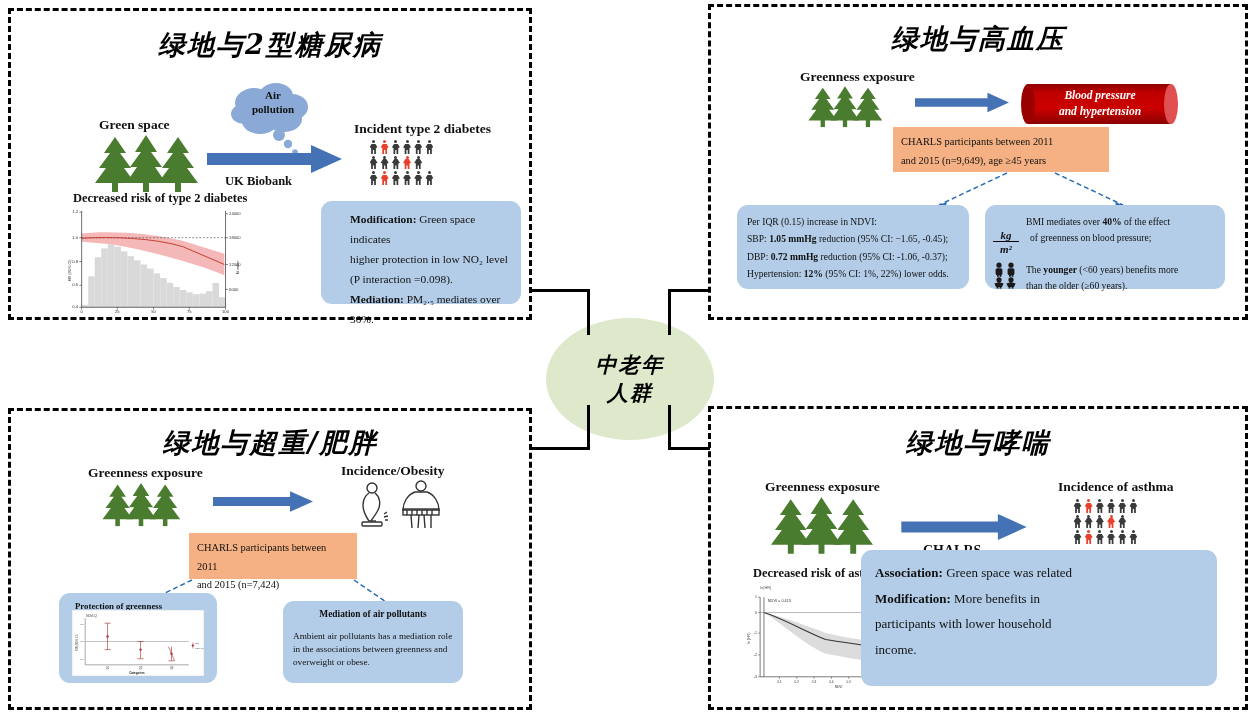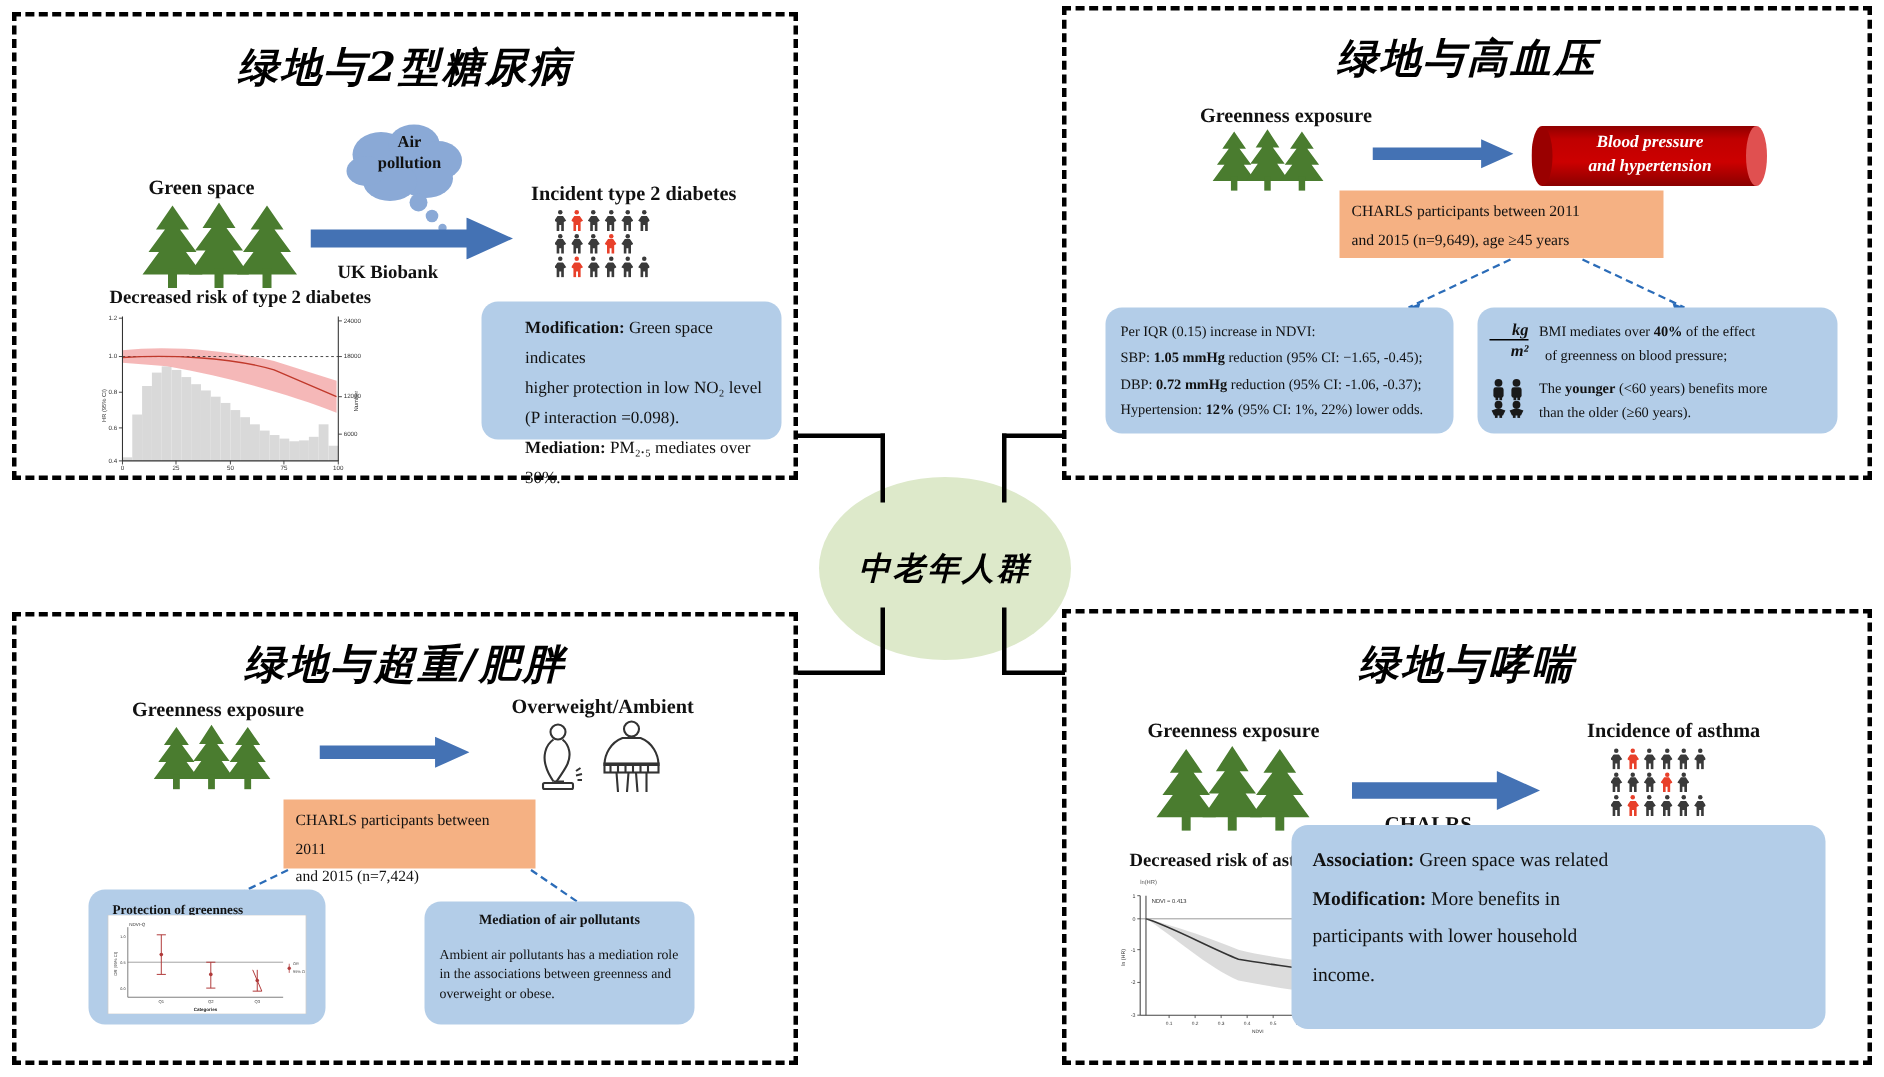--- a/index.html
+++ b/index.html
@@ -24,21 +24,21 @@
   .arrow{position:absolute;}
   
   .bluebox{position:absolute;background:#b3cde8;border-radius:11px;box-sizing:border-box;
            padding:9px 12px;font-size:11.4px;line-height:1.75;color:#111;}
   .orangebox{position:absolute;background:#f5b183;box-sizing:border-box;
            padding:6px 8px;font-size:10.4px;line-height:1.8;text-align:left;color:#111;}
   .bluebox b, .orangebox b{font-weight:bold;}
 
   
   #center-ellipse{position:absolute;left:546px;top:318px;width:168px;height:122px;
-     background:#dde9ca;border-radius:50%;display:flex;flex-direction:row;
+     background:#dde9ca;border-radius:50%;display:flex;flex-direction:column;
      align-items:center;justify-content:center;line-height:1.35;
      font-family:"DejaVu Serif",serif;font-weight:bold;font-style:italic;
      font-size:21px;letter-spacing:2px;color:#000;}
   #center-ellipse span{display:block;}
 
   
   .conn{position:absolute;background:#000;}
 
   
   .people{position:absolute;}
@@ -250,21 +250,21 @@
         <text x="90" y="182">25</text>
         <text x="151" y="182">50</text>
       <text x="211" y="182">75</text>
         <text x="272" y="182">100</text>
     </g>
     <text x="12" y="110" font-size="6.5" fill="#333" font-family="Liberation Sans, sans-serif" transform="rotate(-90 12 110)" text-anchor="middle">HR (95% CI)</text>
     <text x="294" y="105" font-size="6.5" fill="#333" font-family="Liberation Sans, sans-serif" transform="rotate(-90 294 105)" text-anchor="middle">Number</text>
     <text x="151" y="192" font-size="6.5" fill="#333" font-family="Liberation Sans, sans-serif" text-anchor="middle">Percentage of green space at 300 m buffer (%)</text>
   </svg>
 
-  <div class="bluebox" id="diabetes-findings" style="left:310px;top:190px;width:200px;height:92px;padding-left:29px;">
+  <div class="bluebox" id="diabetes-findings" style="left:310px;top:190px;width:200px;height:103px;padding-left:29px;">
       <div><b>Modification:</b><span> Green space indicates</span></div>
       <div><span>higher protection in low NO₂ level</span></div>
       <div><span>(P interaction =0.098).</span></div>
       <div><b>Mediation:</b><span> PM₂.₅ mediates over 30%.</span></div>
     </div>
 </div>
 
 <div class="panel" id="panel-hypertension">
   <div class="cn-title" style="top:14px;">绿地与高血压</div>
 
@@ -319,21 +319,21 @@
 
   <div class="bluebox" id="hyp-left-box" style="left:26px;top:198px;width:232px;height:84px;font-size:9.6px;line-height:1.82;padding:8px 10px;">
       <div>Per IQR (0.15) increase in NDVI:</div>
       <div>SBP: <b>1.05 mmHg</b> reduction (95% CI: −1.65, -0.45);</div>
       <div>DBP: <b>0.72 mmHg</b> reduction (95% CI: -1.06, -0.37);</div>
       <div>Hypertension: <b>12%</b> (95% CI: 1%, 22%) lower odds.</div>
     </div>
 
   <div class="bluebox" style="left:274px;top:198px;width:240px;height:84px;font-size:9.6px;line-height:1.62;padding:9px 8px;">
     <div style="display:flex;align-items:flex-start;gap:7px;margin-bottom:7px;">
-      <div class="kgm" style="position:relative;width:26px;flex:0 0 26px;text-align:right;">
+      <div class="kgm" style="position:relative;width:26px;flex:0 0 26px;text-align:center;margin-top:15px;">
         <span class="num">kg</span>
         <span class="den">m²</span>
       </div>
       <div style="flex:1;">
         <div><span>BMI mediates over <b>40%</b> of the effect</span></div>
         <div style="padding-left:4px;"><span>of greenness on blood pressure;</span></div>
       </div>
     </div>
     <div style="display:flex;align-items:flex-start;gap:7px;">
       <svg width="26" height="27" viewBox="0 0 26 27" style="flex:0 0 26px;">
@@ -377,21 +377,21 @@
       <rect x="50" y="44" width="6" height="13"></rect>
       <polygon points="85,2 96,18 90,18 101,33 94,33 105,48 65,48 76,33 69,33 80,18 74,18"></polygon>
       <rect x="82" y="44" width="6" height="13"></rect>
     </g>
   </svg>
 
   <svg class="arrow" style="left:202px;top:80px;" width="100" height="21" viewBox="0 0 135 28">
     <polygon points="0,8 104,8 104,0 135,14 104,28 104,20 0,20" fill="#4472b4"></polygon>
   </svg>
 
-  <div class="lbl big" style="left:330px;top:52px;">Overweight/Ambient</div>
+  <div class="lbl big" style="left:330px;top:52px;">Incidence/Obesity</div>
 
   <svg style="position:absolute;left:345px;top:70px;" width="34" height="48" viewBox="0 0 34 48">
     <g fill="none" stroke="#333" stroke-width="1.4">
       <circle cx="16" cy="7" r="5"></circle>
       <path d="M13 12 C7 16 6 24 8 30 C9 34 11 37 13 40"></path>
       <path d="M19 12 C24 16 25 23 22 29 C20 33 17 37 15 40"></path>
       <path d="M13 40 L20 40"></path>
       <rect x="6" y="41" width="20" height="4" rx="1"></rect>
       <path d="M28 33 L31 31 M28 36 L32 35 M29 39 L32 39"></path>
     </g>

